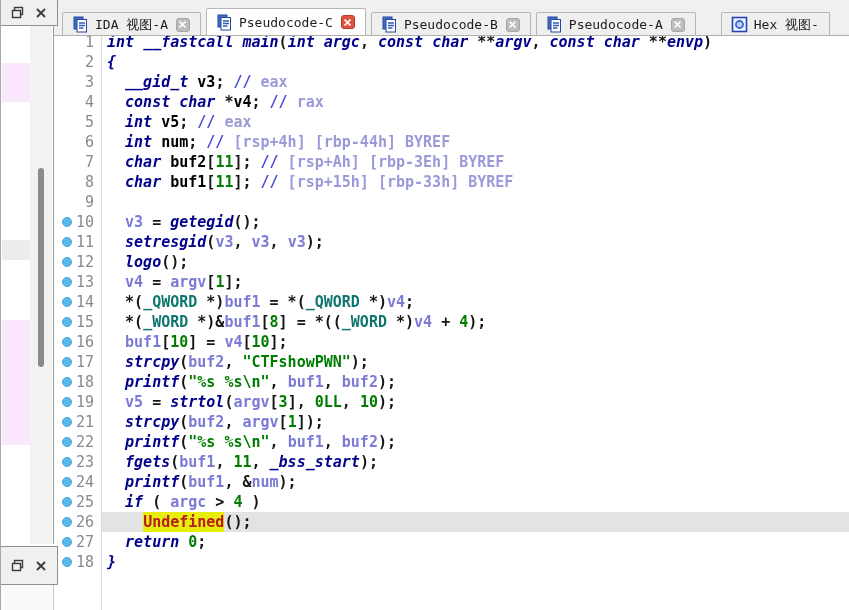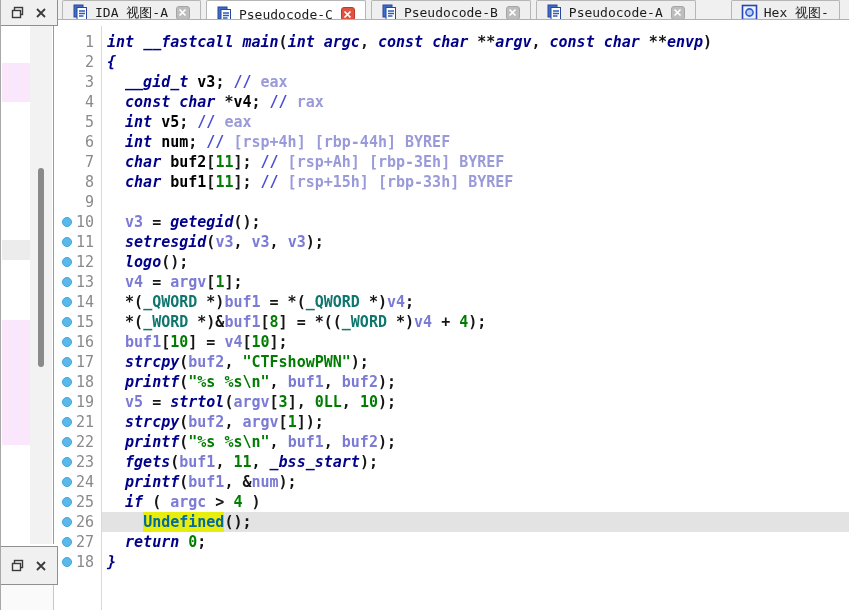--- a/index.html
+++ b/index.html
@@ -25,32 +25,32 @@
     border-right:1px solid #9a9a9a;box-sizing:border-box;overflow:hidden;
   }
   .mini-block{position:absolute;left:1px;width:28px;}
   .mini-scrolltrack{position:absolute;left:29px;top:0;width:22px;height:518px;background:#f2f2f2;}
   .mini-thumb{position:absolute;left:37px;width:6px;border-radius:3px;background:#8a8a8a;}
   .bottom-fill{position:absolute;left:0;top:585px;width:53px;height:25px;background:#fafafa;border-right:1px solid #c8c8c8;box-sizing:border-box;}
 
   
   .main{position:absolute;left:53px;top:0;width:796px;height:610px;}
   .tabbar{
-    position:absolute;left:0;top:0;width:796px;height:20px;background:#f0f0f0;
-    border-bottom:1px solid #b0b0b0;box-sizing:border-box;display:flex;align-items:flex-start;
+    position:absolute;left:0;top:0;width:796px;height:36px;background:#f0f0f0;
+    border-bottom:1px solid #b0b0b0;box-sizing:border-box;display:flex;align-items:flex-end;
     overflow:hidden;z-index:2;
   }
   .tab{
     display:flex;align-items:center;gap:6px;height:23px;margin:0 3px -1px 2px;
     padding:0 10px 0 9px;background:#efefef;border:1px solid #b6b6b6;border-bottom:none;
     border-radius:2px 2px 0 0;font-family:"DejaVu Sans Mono","DejaVu Sans",monospace;
     font-size:13px;color:#1c1c1c;white-space:nowrap;cursor:default;flex:0 0 auto;
   }
   .tab.first{margin-left:8px;}
-  .tab.gap{margin-left:32px;}
+  .tab.gap{margin-left:22px;}
   .tab.active{background:#ffffff;height:26px;border-bottom:1px solid #ffffff;}
   .tab .close{
     width:14px;height:14px;border-radius:3px;display:flex;align-items:center;justify-content:center;
     margin-left:2px;
   }
   .tab .close.gray{background:#bdbdbd;border:1px solid #a5a5a5;box-sizing:border-box;}
   .tab .close.red{background:#e05340;border:1px solid #c03828;box-sizing:border-box;}
 
   
   .code-pane{
@@ -67,21 +67,21 @@
   .line.current .txt{background:#e3e3e3;}
   .tk-kw{color:#00008b;font-style:italic;}
   .tk-pl{color:#151515;}
   .tk-var{color:#7b7bd6;}
   .tk-def{color:#000000;}
   .tk-num{color:#007d00;}
   .tk-str{color:#007d00;}
   .tk-cast{color:#0f766e;}
   .tk-slash{color:#4d4dd3;}
   .tk-com{color:#9a9ada;}
-  .tk-hl{color:#0369a1;background:#e7ed0c;padding:1px 0;}
+  .tk-hl{color:#b91c1c;background:#e7ed0c;padding:1px 0;}
 </style>
 </head>
 <body>
 
 <div class="app">
 
   <div class="left-col">
     <div class="dock-header top">
       <span class="dock-btn">
         <svg width="13" height="13" viewBox="0 0 13 13">

